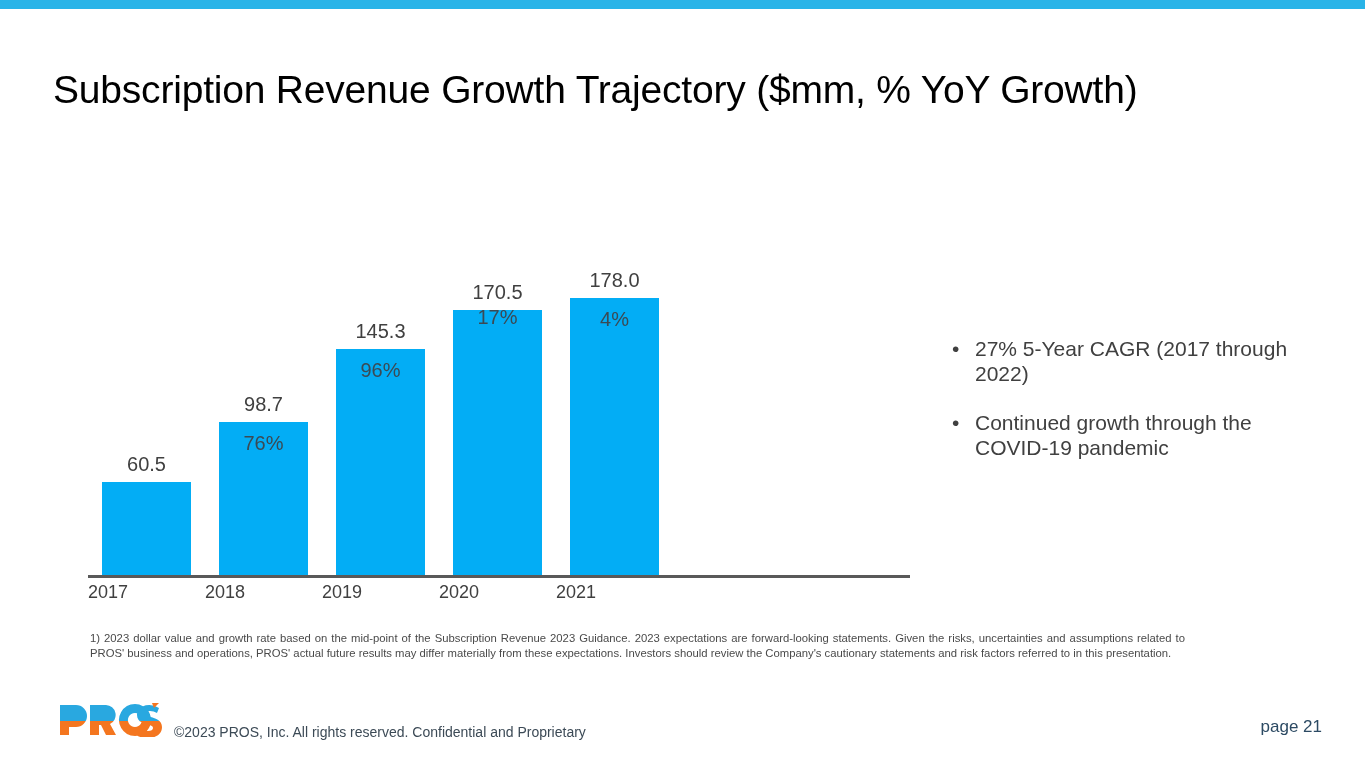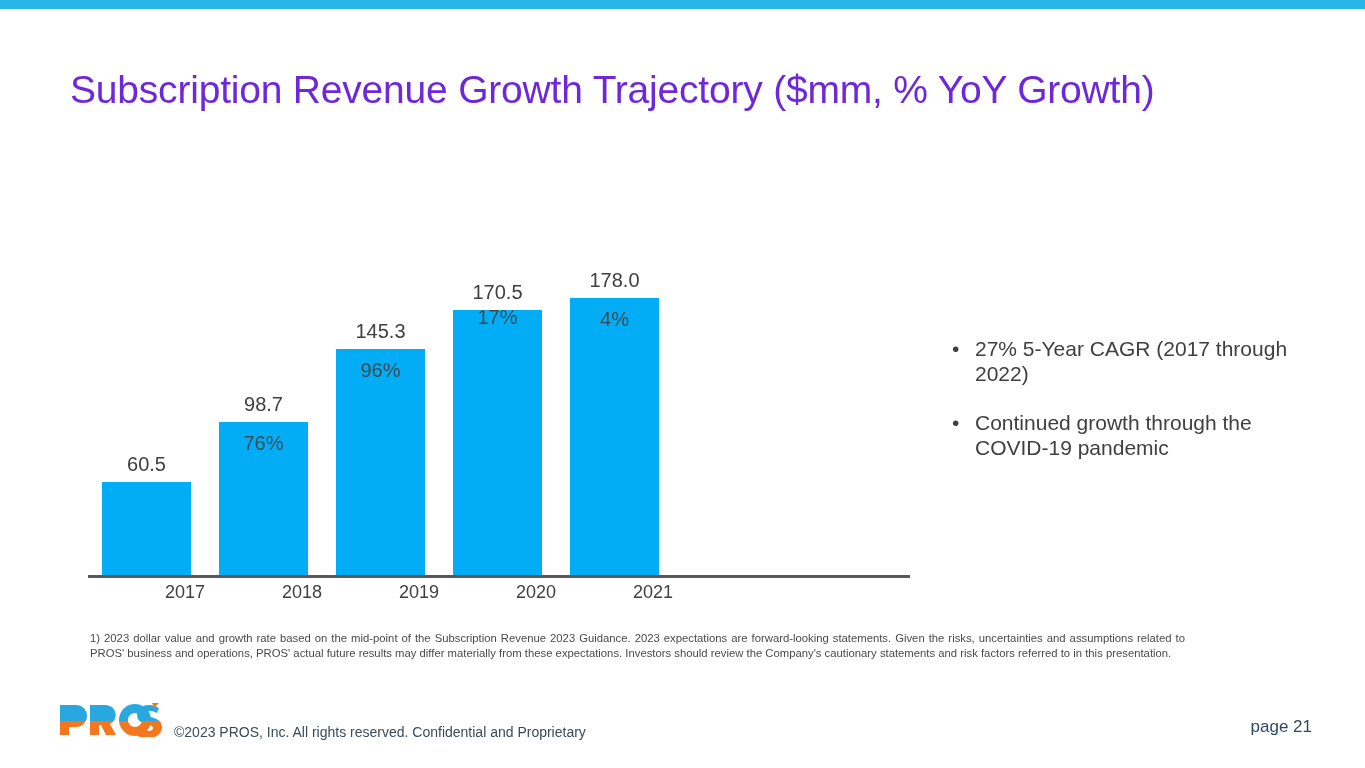--- a/index.html
+++ b/index.html
@@ -25,26 +25,26 @@
     position: absolute;
     left: 0; top: 0;
     width: 1365px;
     height: 9px;
     background: #29b4e8;
   }
 
   
   #slide-title {
     position: absolute;
-    left: 70px;
+    left: 53px;
     top: 64px;
     width: 1240px;
     font-size: 39px;
     line-height: 52px;
-    color: #6d28d9;
+    color: #000000;
     font-weight: 400;
     letter-spacing: -0.2px;
     white-space: nowrap;
   }
 
   
   #chart {
     position: absolute;
     left: 88px;
     top: 170px;
@@ -97,21 +97,21 @@
     width: 117px;
     text-align: center;
     font-size: 20px;
     color: #3b4a54;
     white-space: nowrap;
   }
   .cat-label {
     position: absolute;
     top: 412px;
     width: 117px;
-    text-align: right;
+    text-align: left;
     font-size: 18px;
     color: #404040;
     white-space: nowrap;
   }
   .cat-label sup {
     font-size: 11px;
     vertical-align: super;
     line-height: 0;
   }
 
@@ -162,21 +162,21 @@
   #copyright {
     position: absolute;
     left: 174px;
     top: 724px;
     font-size: 14px;
     color: #3c4a56;
     white-space: nowrap;
   }
   #page-number {
     position: absolute;
-    right: 53px;
+    right: 43px;
     top: 717px;
     font-size: 17px;
     color: #2c4a63;
     white-space: nowrap;
   }
 </style>
 </head>
 <body>
 
 <div id="slide">

